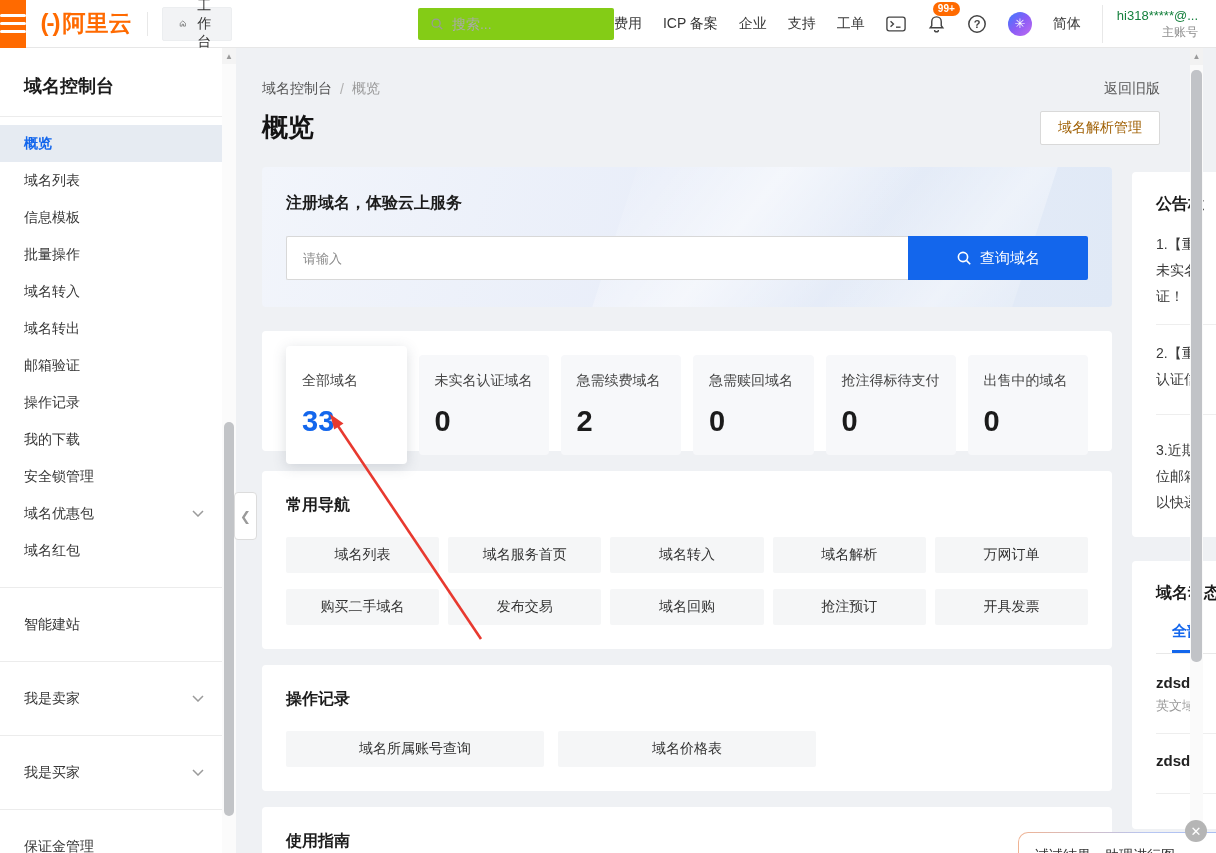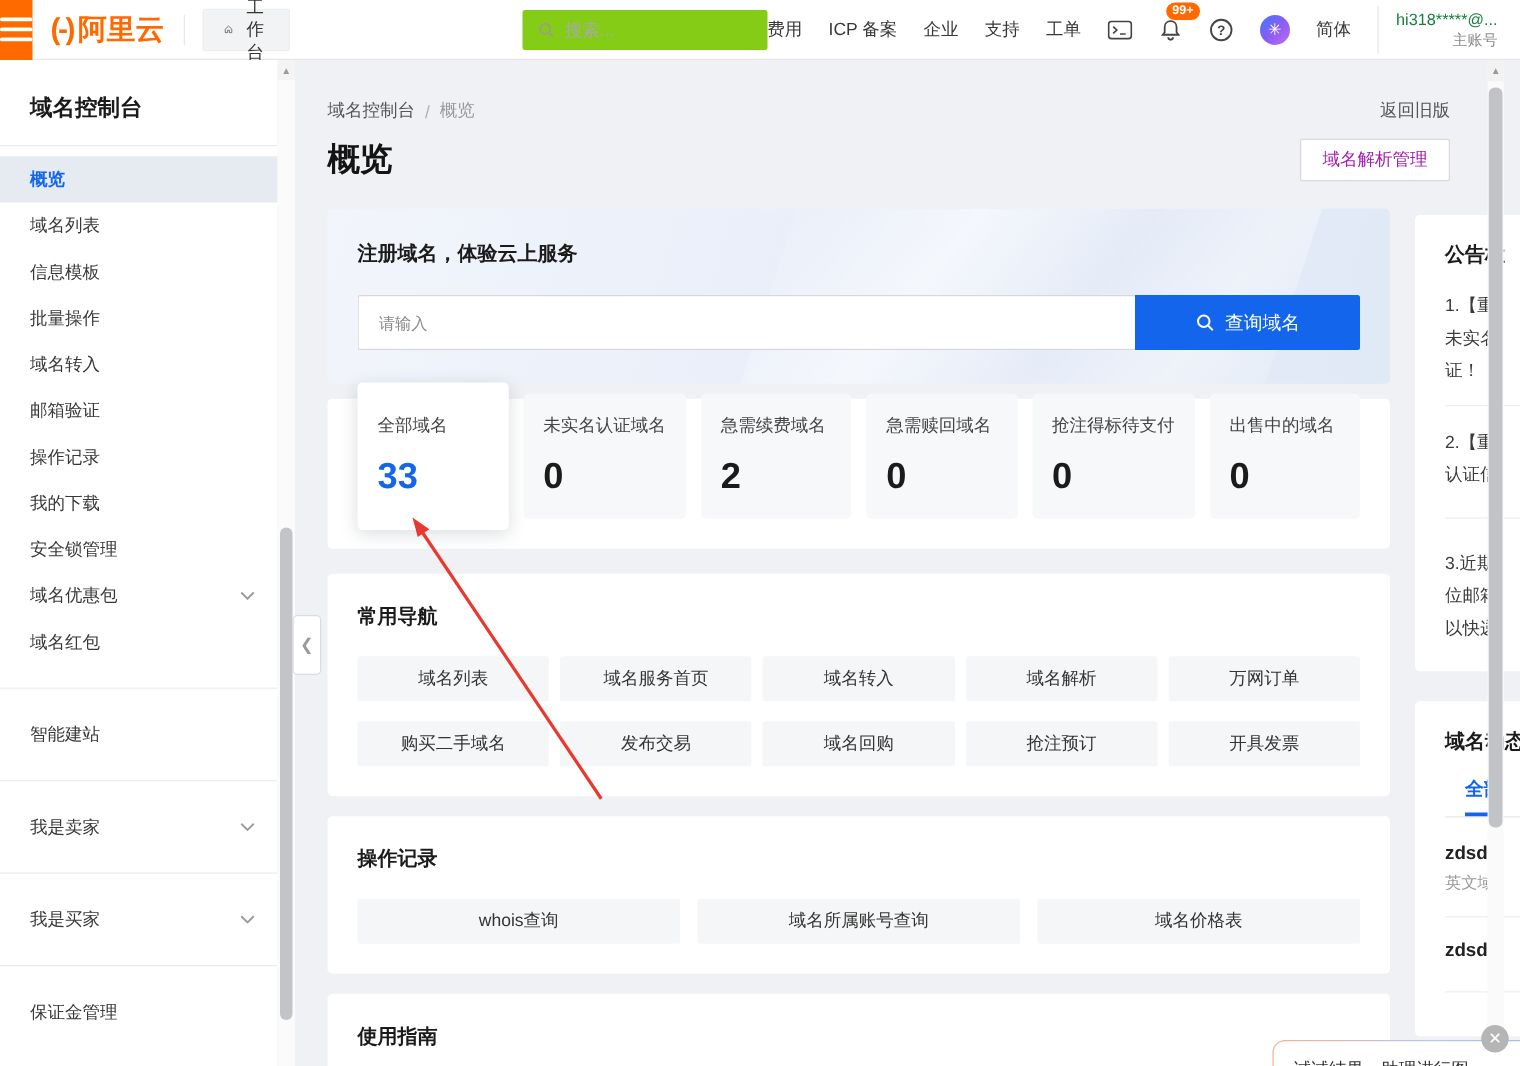--- a/index.html
+++ b/index.html
@@ -60,38 +60,38 @@
   .content { position:absolute; left:236px; top:48px; width:980px; height:805px; background:#eff1f4;
              padding:32px 0 0 26px; overflow:hidden; }
   .crumb-row { display:flex; align-items:center; width:898px; font-size:14px; }
   .crumb-root { color:#555; cursor:pointer; }
   .crumb-sep { color:#b0b0b0; margin:0 8px; }
   .crumb-cur { color:#999; }
   .back-old { margin-left:auto; color:#555; cursor:pointer; }
   .title-row { display:flex; align-items:center; width:898px; margin-top:12px; }
   .page-title { font-size:26px; font-weight:700; color:#141414; }
   .resolve-btn { margin-left:auto; background:#fff; border:1px solid #d9d9d9; border-radius:2px;
-             height:34px; padding:0 17px; font-size:14px; color:#a21caf; cursor:pointer; font-family:inherit; }
+             height:34px; padding:0 17px; font-size:14px; color:#a16207; cursor:pointer; font-family:inherit; }
 
   .card { background:#fff; border-radius:4px; width:850px; }
 
   .banner { margin-top:22px; height:140px; padding:26px 24px; position:relative; overflow:hidden;
             background:linear-gradient(105deg,#f2f5fb 0%,#e9eef9 45%,#e0e9f6 100%); }
   .banner:before { content:""; position:absolute; left:40%; top:-40px; width:420px; height:300px;
             background:linear-gradient(115deg,transparent 0%,rgba(255,255,255,.55) 30%,transparent 55%,rgba(255,255,255,.4) 75%,transparent 100%);
             transform:skewX(-18deg); }
   .banner h2 { position:relative; font-size:16px; font-weight:700; color:#1b1b1b; }
   .banner-search { position:relative; display:flex; margin-top:22px; height:44px; }
   .banner-input { flex:1; background:#fff; border:1px solid #d8d8d8; border-right:none; border-radius:2px 0 0 2px;
             font-size:13px; padding:0 16px; outline:none; color:#333; font-family:inherit; }
   .banner-input::placeholder { color:#8c8c8c; }
   .query-btn { width:180px; background:#1366EC; color:#fff; border:none; font-size:15px; cursor:pointer;
             display:flex; align-items:center; justify-content:center; gap:8px; border-radius:0 2px 2px 0; font-family:inherit; }
 
-  .stats-card { margin-top:12px; height:120px; padding:24px; display:flex; gap:12px; align-items:flex-end; }
+  .stats-card { margin-top:24px; height:120px; padding:24px; display:flex; gap:12px; align-items:flex-start; }
   .stat-tile { flex:1; background:#f7f8fa; border-radius:4px; padding:17px 16px; cursor:pointer; }
   .stat-tile .lbl { font-size:14px; color:#444; white-space:nowrap; }
   .stat-tile .val { font-size:29px; font-weight:700; color:#1b1b1b; margin-top:15px; }
   .stat-tile.hl { background:#fff; margin:-9px 0; padding:26px 16px; box-shadow:0 3px 14px rgba(60,70,90,.18);
             position:relative; z-index:2; }
   .stat-tile.hl .val { color:#1366EC; }
 
   .section-card { margin-top:20px; padding:24px; }
   .section-title { font-size:16px; font-weight:700; color:#1b1b1b; margin-bottom:21px; }
   .btn-grid5 { display:grid; grid-template-columns:repeat(5,1fr); gap:16px 9px; }
@@ -208,20 +208,23 @@
       <div class="sb-item">
           <span>信息模板</span>
         </div>
       <div class="sb-item">
           <span>批量操作</span>
         </div>
       <div class="sb-item">
           <span>域名转入</span>
         </div>
       <div class="sb-item">
+          <span>域名转出</span>
+        </div>
+      <div class="sb-item">
           <span>邮箱验证</span>
         </div>
       <div class="sb-item">
           <span>操作记录</span>
         </div>
       <div class="sb-item">
           <span>我的下载</span>
         </div>
       <div class="sb-item">
           <span>安全锁管理</span>
@@ -332,21 +335,20 @@
         <button class="soft-btn">发布交易</button>
         <button class="soft-btn">域名回购</button>
         <button class="soft-btn">抢注预订</button>
         <button class="soft-btn">开具发票</button>
       </div>
     </section>
 
     <section class="card section-card" style="margin-top:16px;">
       <div class="section-title">操作记录</div>
       <div class="btn-grid3">
-        <button class="soft-btn">whois查询</button>
         <button class="soft-btn">域名所属账号查询</button>
         <button class="soft-btn">域名价格表</button>
       </div>
     </section>
 
     <section class="card guide-card">
       <div class="section-title">使用指南</div>
     </section>
   </main>
 

